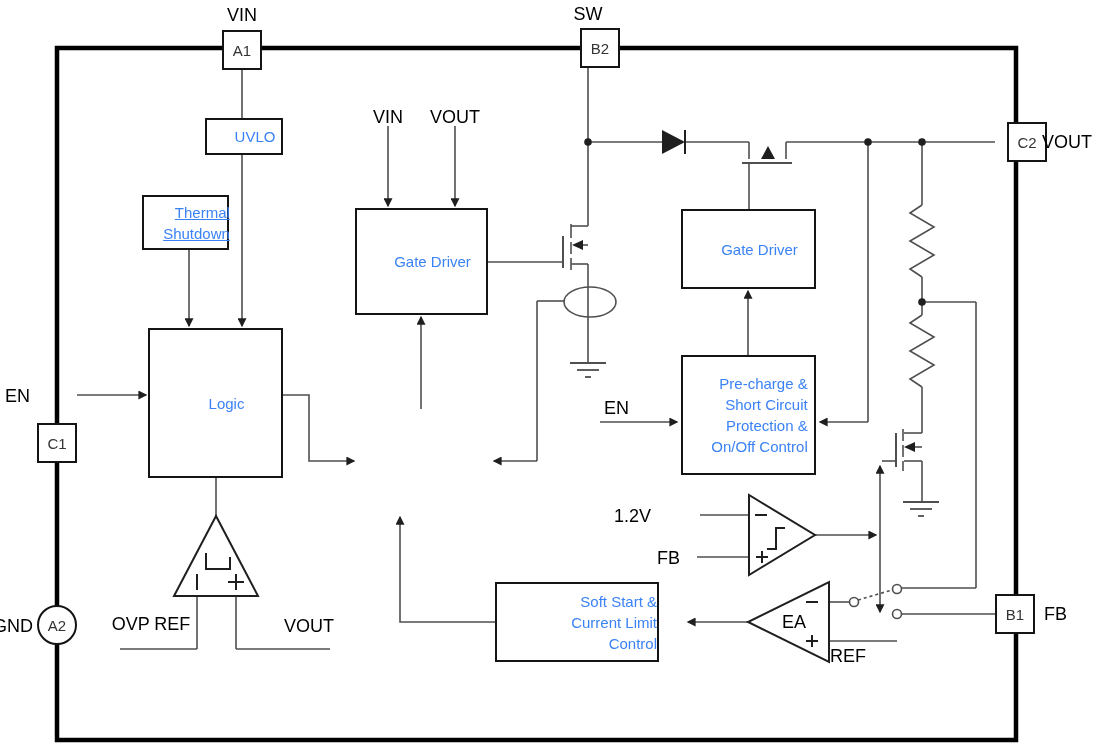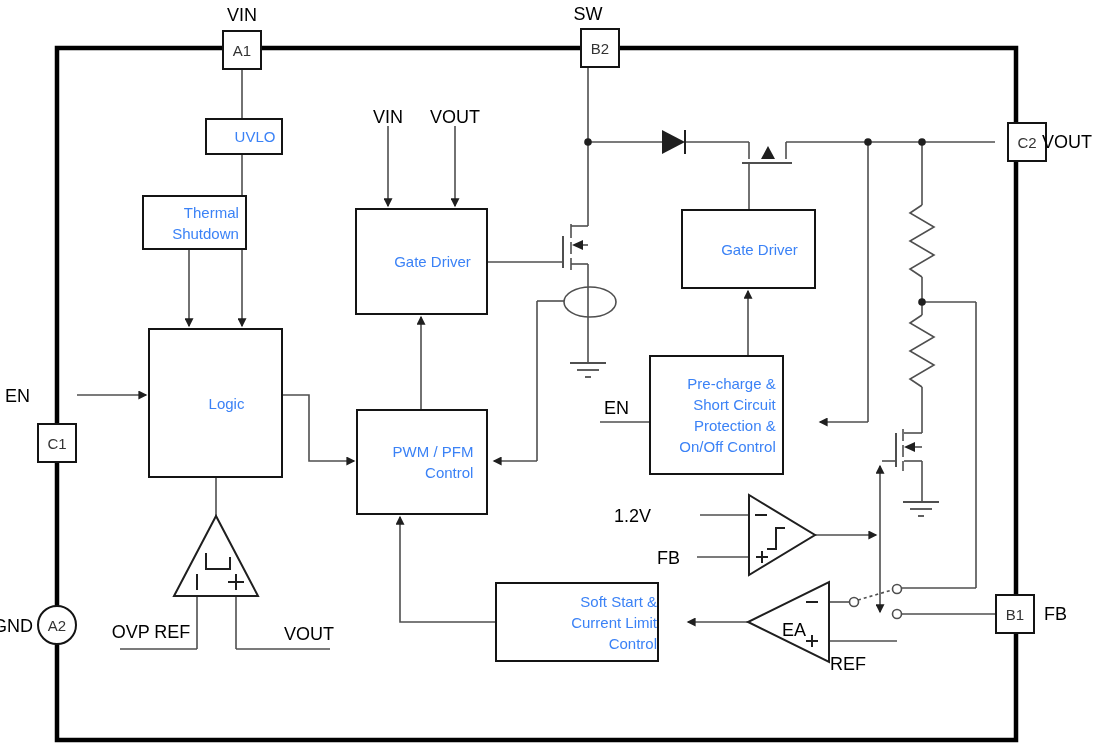--- a/index.html
+++ b/index.html
@@ -16,21 +16,21 @@
     box-sizing:border-box;
     padding-left:22px;
   }
   .pin{
     position:absolute;width:40px;height:40px;background:#ffffff;border:2px solid #141414;
     display:flex;align-items:center;justify-content:center;
     font-size:15px;color:#333;box-sizing:border-box;
   }
   .lbl{position:absolute;font-size:18px;color:#000000;white-space:nowrap;}
   .ctr{transform:translateX(-50%);}
-  .mid{transform:translate(-50%,-50%);margin-top:8px;}
+  .mid{transform:translate(-50%,-50%);}
 </style>
 </head>
 <body>
 
 <div id="stage">
 
   <svg id="wires" viewBox="0 0 1100 748" xmlns="http://www.w3.org/2000/svg">
     <defs>
       <marker id="arr" viewBox="0 0 10 10" refX="8.5" refY="5" markerWidth="11" markerHeight="9" orient="auto-start-reverse" markerUnits="userSpaceOnUse">
         <path d="M0,0 L10,5 L0,10 z" fill="#1f1f1f"></path>
@@ -189,28 +189,26 @@
 
     <g fill="#1f1f1f">
       <circle cx="588" cy="142" r="3.8"></circle>
       <circle cx="868" cy="142" r="3.8"></circle>
       <circle cx="922" cy="142" r="3.8"></circle>
       <circle cx="922" cy="302" r="3.8"></circle>
     </g>
   </svg>
 
   <div class="block" style="left:205px;top:118px;width:78px;height:37px;">UVLO</div>
-  <div class="block" style="left:142px;top:195px;width:105px;height:55px;">Thermal
+  <div class="block" style="left:142px;top:195px;width:87px;height:55px;text-decoration:underline;">Thermal
 Shutdown</div>
   <div class="block" style="left:148px;top:328px;width:135px;height:150px;">Logic</div>
   <div class="block" style="left:355px;top:208px;width:133px;height:107px;">Gate Driver</div>
-  <div class="block" style="left:356px;top:409px;width:132px;height:106px;">PWM / PFM
-Control</div>
   <div class="block" style="left:681px;top:209px;width:135px;height:80px;">Gate Driver</div>
-  <div class="block" style="left:649px;top:355px;width:135px;height:120px;">Pre-charge &amp;
+  <div class="block" style="left:681px;top:355px;width:135px;height:120px;">Pre-charge &amp;
 Short Circuit
 Protection &amp;
 On/Off Control</div>
   <div class="block" style="left:495px;top:582px;width:164px;height:80px;">Soft Start &amp;
 Current Limit Control</div>
 
   <div class="pin" style="left:222px;top:30px;">A1</div>
   <div class="pin" style="left:580px;top:28px;">B2</div>
   <div class="pin" style="left:995px;top:122px;margin-left:12px;">C2</div>
   <div class="pin" style="left:37px;top:375px;margin-top:48px;">C1</div>

